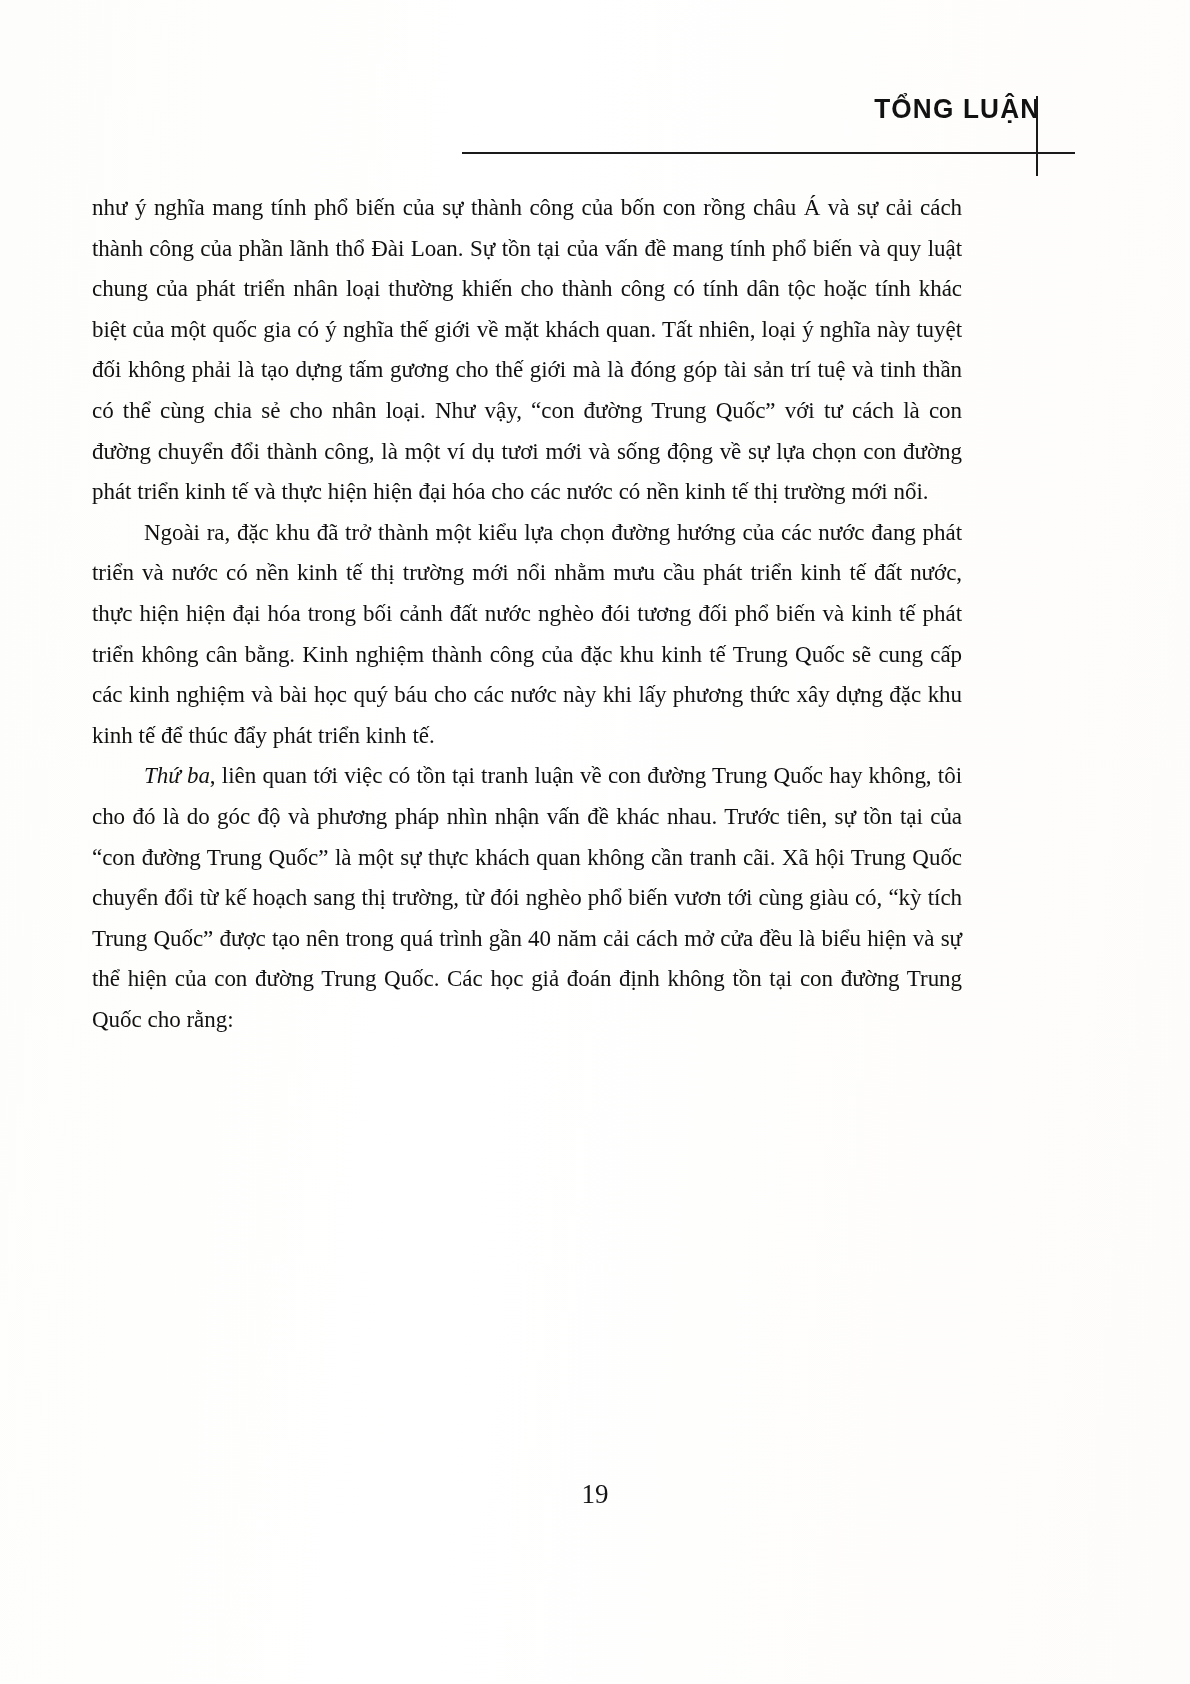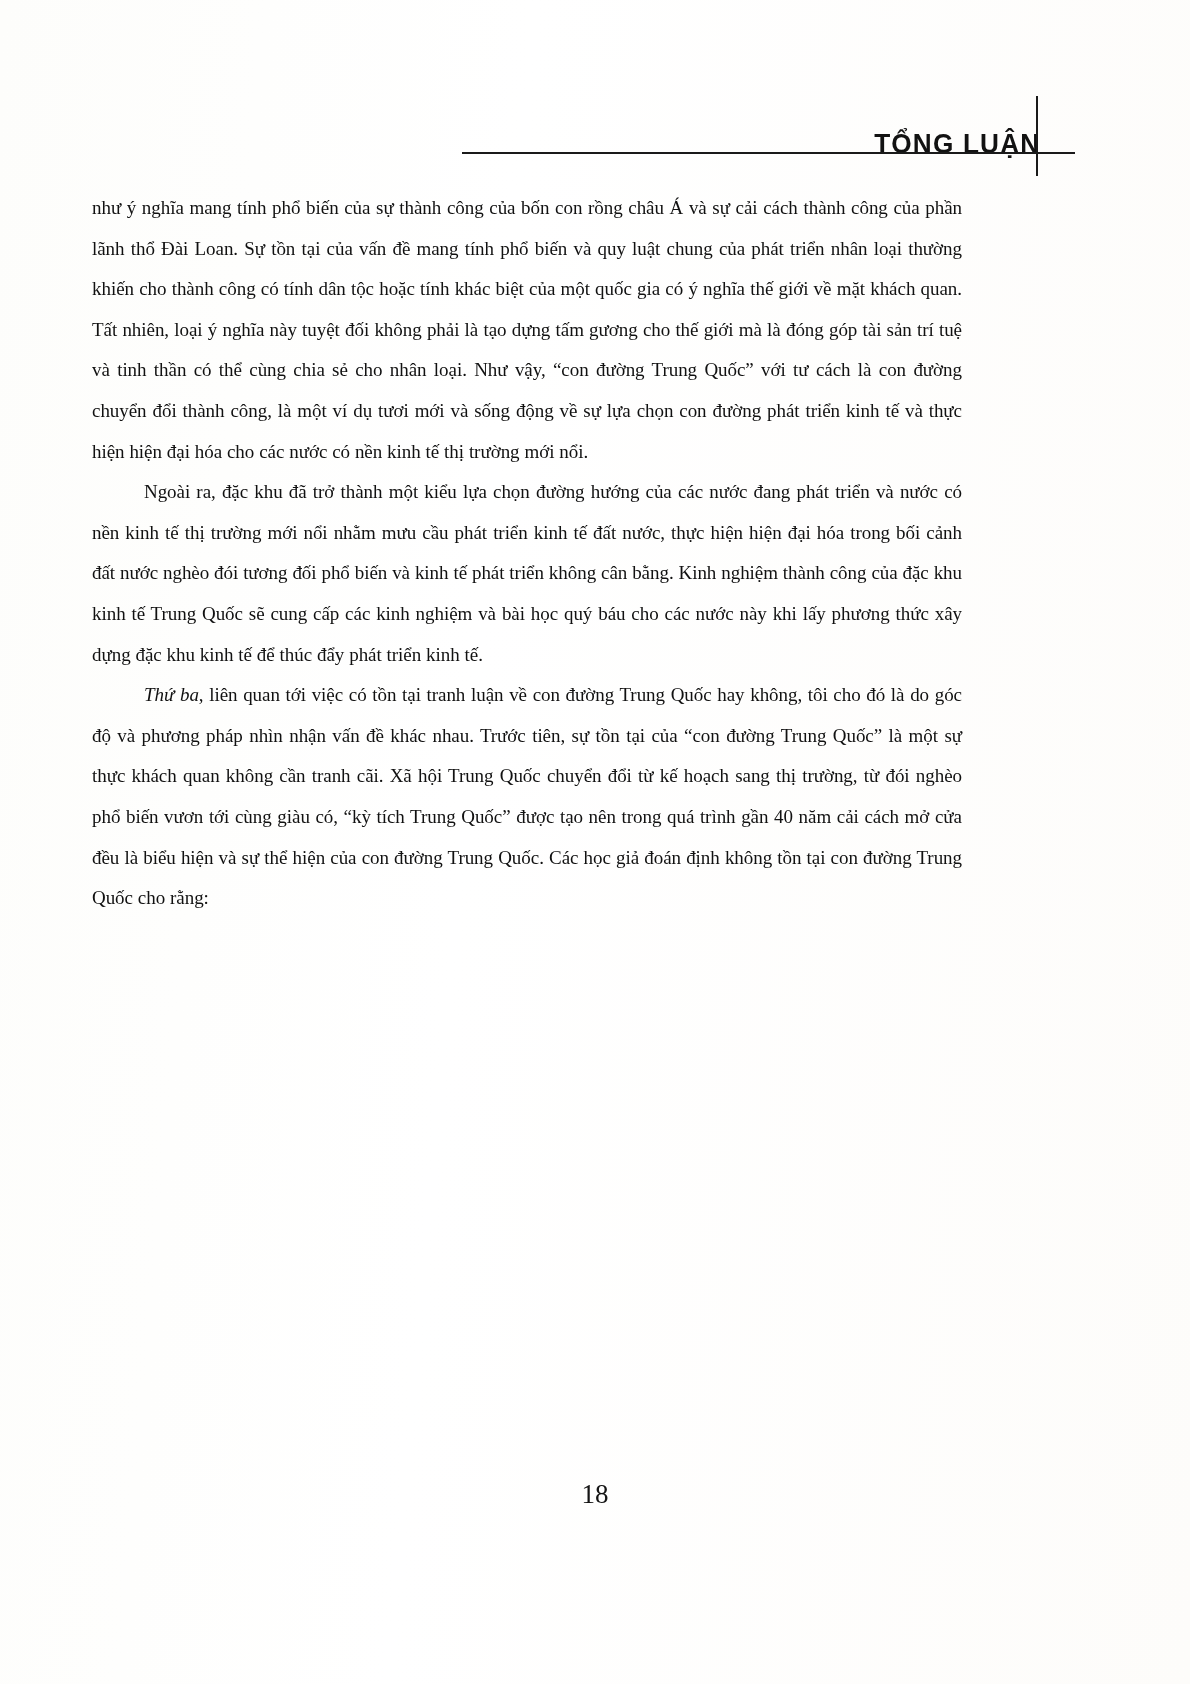--- a/index.html
+++ b/index.html
@@ -29,21 +29,21 @@
     top: 96px;
     left: 0;
     right: 0;
     height: 90px;
   }
   .rh-inner {
     position: absolute;
     right: 150px;
     top: 0;
     display: flex;
-    align-items: flex-end;
+    align-items: flex-start;
     height: 62px;
   }
   .rh-title {
     font-family: "Liberation Sans", "DejaVu Sans", sans-serif;
     font-weight: 700;
     font-size: 27px;
     letter-spacing: 1.2px;
     line-height: 1;
     color: #121212;
     white-space: nowrap;
@@ -71,21 +71,21 @@
 
   
   .body-text {
     position: absolute;
     left: 92px;
     top: 188px;
     width: 870px;
   }
   .para {
     margin: 0;
-    font-size: 19px;
+    font-size: 23px;
     line-height: 40.6px;
     text-align: justify;
     text-justify: inter-word;
     letter-spacing: -0.05px;
     word-spacing: 0.2px;
     hyphens: none;
   }
   .para + .para {
     text-indent: 52px;
   }
@@ -116,15 +116,15 @@
   </div>
   <div class="rh-rule"></div>
   <div class="rh-vrule"></div>
 
   <div class="body-text">
     <p class="para">như ý nghĩa mang tính phổ biến của sự thành công của bốn con rồng châu Á và sự cải cách thành công của phần lãnh thổ Đài Loan. Sự tồn tại của vấn đề mang tính phổ biến và quy luật chung của phát triển nhân loại thường khiến cho thành công có tính dân tộc hoặc tính khác biệt của một quốc gia có ý nghĩa thế giới về mặt khách quan. Tất nhiên, loại ý nghĩa này tuyệt đối không phải là tạo dựng tấm gương cho thế giới mà là đóng góp tài sản trí tuệ và tinh thần có thể cùng chia sẻ cho nhân loại. Như vậy, “con đường Trung Quốc” với tư cách là con đường chuyển đổi thành công, là một ví dụ tươi mới và sống động về sự lựa chọn con đường phát triển kinh tế và thực hiện hiện đại hóa cho các nước có nền kinh tế thị trường mới nổi.</p>
     <p class="para">Ngoài ra, đặc khu đã trở thành một kiểu lựa chọn đường hướng của các nước đang phát triển và nước có nền kinh tế thị trường mới nổi nhằm mưu cầu phát triển kinh tế đất nước, thực hiện hiện đại hóa trong bối cảnh đất nước nghèo đói tương đối phổ biến và kinh tế phát triển không cân bằng. Kinh nghiệm thành công của đặc khu kinh tế Trung Quốc sẽ cung cấp các kinh nghiệm và bài học quý báu cho các nước này khi lấy phương thức xây dựng đặc khu kinh tế để thúc đẩy phát triển kinh tế.</p>
     <p class="para"><em>Thứ ba</em><span>, liên quan tới việc có tồn tại tranh luận về con đường Trung Quốc hay không, tôi cho đó là do góc độ và phương pháp nhìn nhận vấn đề khác nhau. Trước tiên, sự tồn tại của “con đường Trung Quốc” là một sự thực khách quan không cần tranh cãi. Xã hội Trung Quốc chuyển đổi từ kế hoạch sang thị trường, từ đói nghèo phổ biến vươn tới cùng giàu có, “kỳ tích Trung Quốc” được tạo nên trong quá trình gần 40 năm cải cách mở cửa đều là biểu hiện và sự thể hiện của con đường Trung Quốc. Các học giả đoán định không tồn tại con đường Trung Quốc cho rằng:</span></p>
   </div>
 
-  <div class="folio">18</div>
+  <div class="folio">19</div>
 
 </div>
 
 </body></html>

